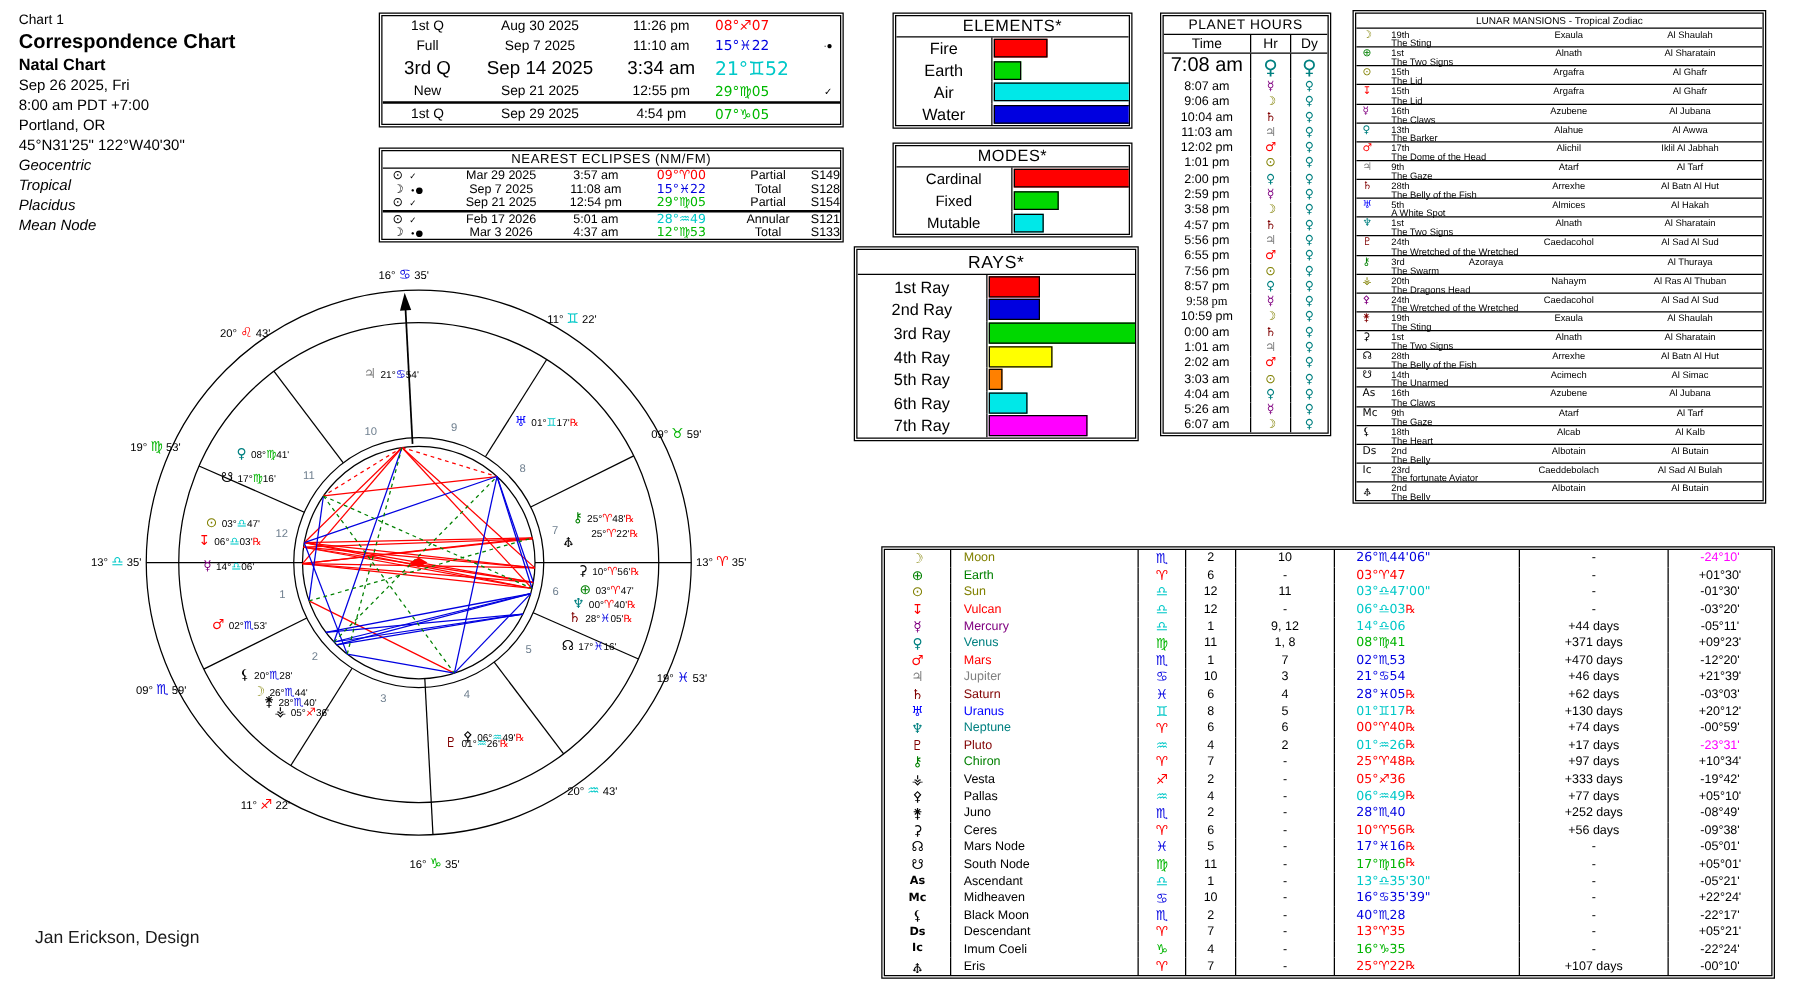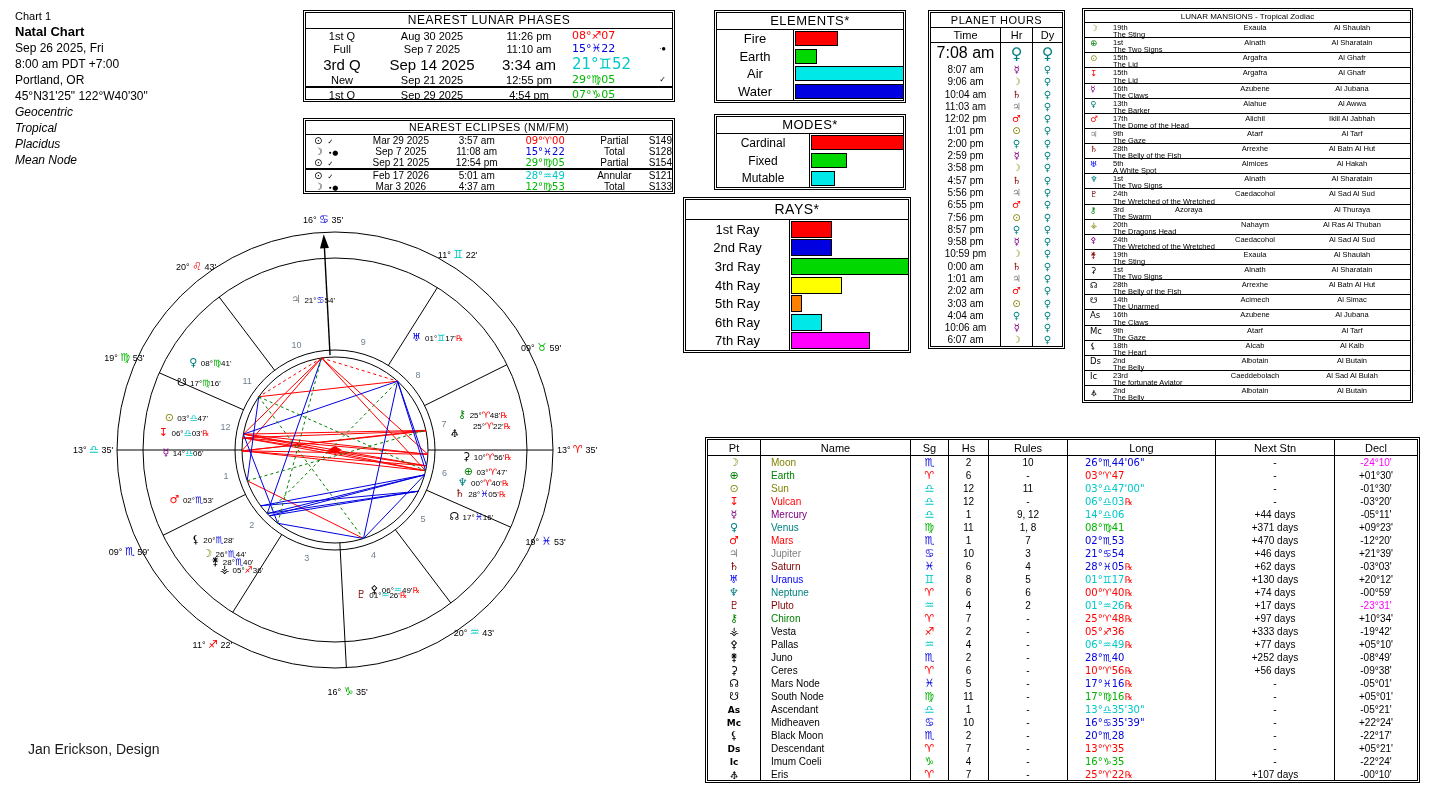--- a/index.html
+++ b/index.html
@@ -29,34 +29,34 @@
   
   .tcell{height:100%;box-sizing:border-box;border-right:1px solid #000;display:flex;align-items:center;justify-content:center;overflow:hidden}
   .tcell:last-child{border-right:none}
   .tl{justify-content:flex-start}
 </style>
 </head>
 <body>
 
 <div id="hdr" class="abs" style="left:15px;top:8px;width:280px">
   <div style="font-size:11px">Chart 1</div>
+  <div style="font-size:16px;font-weight:bold;line-height:20px">Correspondence Chart</div>
   <div style="font-size:13px;font-weight:bold">Natal Chart</div>
   <div style="font-size:12px">Sep 26 2025, Fri</div>
   <div style="font-size:12px">8:00 am  PDT +7:00</div>
   <div style="font-size:12px">Portland, OR</div>
   <div style="font-size:12px">45°N31'25" 122°W40'30"</div>
   <div class="it" style="font-size:12px">Geocentric</div>
   <div class="it" style="font-size:12px">Tropical</div>
   <div class="it" style="font-size:12px">Placidus</div>
   <div class="it" style="font-size:12px">Mean Node</div>
 </div>
 
 <div class="box" style="left:303px;top:10px;width:372px;height:92px">
   <div class="in">
-    <div class="btitle" style="font-size:12px;height:15px;line-height:15px">NEAREST LUNAR PHASES</div>
     <div class="rows" id="phases-rows">
         <div class="frow" style="font-size: 11px;">
           <span style="width: 72px; text-align: center;">1st Q</span>
           <span style="width: 108px; text-align: center;">Aug 30 2025</span>
           <span style="width: 86px; text-align: center;">11:26 pm</span>
           <span class="g" style="width: 80px; text-align: left; color: rgb(255, 0, 0);">08°♐07</span>
           <span style="flex: 1 1 0%; text-align: right; padding-right: 6px; font-size: 8px;"></span>
         </div>
         <div class="frow" style="font-size: 11px;">
           <span style="width: 72px; text-align: center;">Full</span>
@@ -324,21 +324,21 @@
           <span style="width: 70px; text-align: center; border-right: 1px solid rgb(0, 0, 0); height: 100%; display: flex; align-items: center; justify-content: center; box-sizing: border-box;">7:56 pm</span>
           <span class="g" style="width: 32px; text-align: center; border-right: 1px solid rgb(0, 0, 0); height: 100%; display: flex; align-items: center; justify-content: center; box-sizing: border-box; color: rgb(128, 128, 0);">⊙</span>
           <span class="g" style="flex: 1 1 0%; text-align: center; color: rgb(0, 128, 128);">♀</span>
         </div>
         <div class="frow" style="font-size: 10px;">
           <span style="width: 70px; text-align: center; border-right: 1px solid rgb(0, 0, 0); height: 100%; display: flex; align-items: center; justify-content: center; box-sizing: border-box;">8:57 pm</span>
           <span class="g" style="width: 32px; text-align: center; border-right: 1px solid rgb(0, 0, 0); height: 100%; display: flex; align-items: center; justify-content: center; box-sizing: border-box; color: rgb(0, 128, 128);">♀</span>
           <span class="g" style="flex: 1 1 0%; text-align: center; color: rgb(0, 128, 128);">♀</span>
         </div>
         <div class="frow" style="font-size: 10px;">
-          <span style="width: 70px; text-align: right; border-right: 1px solid rgb(0, 0, 0); height: 100%; display: flex; align-items: center; justify-content: center; box-sizing: border-box;">9:58 pm</span>
+          <span style="width: 70px; text-align: right; border-right: 1px solid rgb(0, 0, 0); height: 100%; display: flex; align-items: center; justify-content: center; box-sizing: border-box; font-family: Liberation Serif, serif;">9:58 pm</span>
           <span class="g" style="width: 32px; text-align: center; border-right: 1px solid rgb(0, 0, 0); height: 100%; display: flex; align-items: center; justify-content: center; box-sizing: border-box; color: rgb(128, 0, 128);">☿</span>
           <span class="g" style="flex: 1 1 0%; text-align: center; color: rgb(0, 128, 128);">♀</span>
         </div>
         <div class="frow" style="font-size: 10px;">
           <span style="width: 70px; text-align: center; border-right: 1px solid rgb(0, 0, 0); height: 100%; display: flex; align-items: center; justify-content: center; box-sizing: border-box;">10:59 pm</span>
           <span class="g" style="width: 32px; text-align: center; border-right: 1px solid rgb(0, 0, 0); height: 100%; display: flex; align-items: center; justify-content: center; box-sizing: border-box; color: rgb(128, 128, 0);">☽</span>
           <span class="g" style="flex: 1 1 0%; text-align: center; color: rgb(0, 128, 128);">♀</span>
         </div>
         <div class="frow" style="font-size: 10px;">
           <span style="width: 70px; text-align: center; border-right: 1px solid rgb(0, 0, 0); height: 100%; display: flex; align-items: center; justify-content: center; box-sizing: border-box;">0:00 am</span>
@@ -359,21 +359,21 @@
           <span style="width: 70px; text-align: center; border-right: 1px solid rgb(0, 0, 0); height: 100%; display: flex; align-items: center; justify-content: center; box-sizing: border-box;">3:03 am</span>
           <span class="g" style="width: 32px; text-align: center; border-right: 1px solid rgb(0, 0, 0); height: 100%; display: flex; align-items: center; justify-content: center; box-sizing: border-box; color: rgb(128, 128, 0);">⊙</span>
           <span class="g" style="flex: 1 1 0%; text-align: center; color: rgb(0, 128, 128);">♀</span>
         </div>
         <div class="frow" style="font-size: 10px;">
           <span style="width: 70px; text-align: center; border-right: 1px solid rgb(0, 0, 0); height: 100%; display: flex; align-items: center; justify-content: center; box-sizing: border-box;">4:04 am</span>
           <span class="g" style="width: 32px; text-align: center; border-right: 1px solid rgb(0, 0, 0); height: 100%; display: flex; align-items: center; justify-content: center; box-sizing: border-box; color: rgb(0, 128, 128);">♀</span>
           <span class="g" style="flex: 1 1 0%; text-align: center; color: rgb(0, 128, 128);">♀</span>
         </div>
         <div class="frow" style="font-size: 10px;">
-          <span style="width: 70px; text-align: center; border-right: 1px solid rgb(0, 0, 0); height: 100%; display: flex; align-items: center; justify-content: center; box-sizing: border-box;">10:06 am</span>
+          <span style="width: 70px; text-align: center; border-right: 1px solid rgb(0, 0, 0); height: 100%; display: flex; align-items: center; justify-content: center; box-sizing: border-box;">5:26 am</span>
           <span class="g" style="width: 32px; text-align: center; border-right: 1px solid rgb(0, 0, 0); height: 100%; display: flex; align-items: center; justify-content: center; box-sizing: border-box; color: rgb(128, 0, 128);">☿</span>
           <span class="g" style="flex: 1 1 0%; text-align: center; color: rgb(0, 128, 128);">♀</span>
         </div>
         <div class="frow" style="font-size: 10px;">
           <span style="width: 70px; text-align: center; border-right: 1px solid rgb(0, 0, 0); height: 100%; display: flex; align-items: center; justify-content: center; box-sizing: border-box;">6:07 am</span>
           <span class="g" style="width: 32px; text-align: center; border-right: 1px solid rgb(0, 0, 0); height: 100%; display: flex; align-items: center; justify-content: center; box-sizing: border-box; color: rgb(128, 128, 0);">☽</span>
           <span class="g" style="flex: 1 1 0%; text-align: center; color: rgb(0, 128, 128);">♀</span>
         </div>
       </div>
   </div>
@@ -666,30 +666,20 @@
       <text x="461.8312609942194" y="320.16018050786556" text-anchor="middle" font-size="8" font-family="Liberation Sans, sans-serif"><tspan fill="#000000" font-size="11" font-family="DejaVu Sans, sans-serif">⚳ </tspan><tspan>10°</tspan><tspan fill="#FF0000" font-size="9" font-family="DejaVu Sans, sans-serif">♈</tspan><tspan>56'</tspan><tspan fill="#FF0000" font-family="DejaVu Sans, sans-serif">℞</tspan></text>
       <text x="446.2659374182829" y="380.34682100527544" text-anchor="middle" font-size="8" font-family="Liberation Sans, sans-serif"><tspan fill="#000000" font-size="11" font-family="DejaVu Sans, sans-serif">☊ </tspan><tspan>17°</tspan><tspan fill="#0000E0" font-size="9" font-family="DejaVu Sans, sans-serif">♓</tspan><tspan>16'</tspan></text>
       <text x="173.73406258171704" y="245.65317899472467" text-anchor="middle" font-size="8" font-family="Liberation Sans, sans-serif"><tspan fill="#000000" font-size="11" font-family="DejaVu Sans, sans-serif">☋ </tspan><tspan>17°</tspan><tspan fill="#00B400" font-size="9" font-family="DejaVu Sans, sans-serif">♍</tspan><tspan>16'</tspan></text>
       <text x="187.81375718618298" y="403.4130635862039" text-anchor="middle" font-size="8" font-family="Liberation Sans, sans-serif"><tspan fill="#000000" font-size="11" font-family="DejaVu Sans, sans-serif">⚸ </tspan><tspan>20°</tspan><tspan fill="#0000E0" font-size="9" font-family="DejaVu Sans, sans-serif">♏</tspan><tspan>28'</tspan></text>
       <text x="460.128627770461" y="289.2219613138849" text-anchor="middle" font-size="8" font-family="Liberation Sans, sans-serif"><tspan fill="#000000" font-size="11" font-family="DejaVu Sans, sans-serif" rotate="180">♆ </tspan><tspan>25°</tspan><tspan fill="#FF0000" font-size="9" font-family="DejaVu Sans, sans-serif">♈</tspan><tspan>22'</tspan><tspan fill="#FF0000" font-family="DejaVu Sans, sans-serif">℞</tspan></text>
     </svg>
 </div>
 
 <div class="box" style="left:705px;top:437px;width:715px;height:346px">
   <div class="in">
-    <div id="ptable-head" style="display:flex;flex:0 0 auto;height:15px;border-bottom:1px solid #000;font-size:11px">
-        <div class="tcell" style="width: 53px; flex: 0 0 auto;">Pt</div>
-        <div class="tcell" style="width: 150px; flex: 0 0 auto;">Name</div>
-        <div class="tcell" style="width: 38px; flex: 0 0 auto;">Sg</div>
-        <div class="tcell" style="width: 40px; flex: 0 0 auto;">Hs</div>
-        <div class="tcell" style="width: 79px; flex: 0 0 auto;">Rules</div>
-        <div class="tcell" style="width: 148px; flex: 0 0 auto;">Long</div>
-        <div class="tcell" style="width: 119px; flex: 0 0 auto;">Next Stn</div>
-        <div class="tcell" style="width: 84px; flex: 1 1 0%;">Decl</div>
-      </div>
     <div class="rows" id="ptable-rows">
         <div class="frow" style="font-size: 10px;">
           <div class="tcell" style="width: 53px; flex: 0 0 auto;">
             <span class="g" style="color: rgb(128, 128, 0); font-size: 11px;">☽</span>
           </div>
           <div class="tcell tl" style="width: 150px; flex: 0 0 auto; padding-left: 10px;">
             <span style="color: rgb(128, 128, 0);">Moon</span>
           </div>
           <div class="tcell" style="width: 38px; flex: 0 0 auto;">
             <span class="g" style="color: rgb(0, 0, 224); font-size: 11px;">♏</span>
@@ -1078,21 +1068,21 @@
           </div>
           <div class="tcell tl" style="width: 150px; flex: 0 0 auto; padding-left: 10px;">
             <span style="color: rgb(0, 0, 0);">Black Moon</span>
           </div>
           <div class="tcell" style="width: 38px; flex: 0 0 auto;">
             <span class="g" style="color: rgb(0, 0, 224); font-size: 11px;">♏</span>
           </div>
           <div class="tcell" style="width: 40px; flex: 0 0 auto;">2</div>
           <div class="tcell" style="width: 79px; flex: 0 0 auto;">-</div>
           <div class="tcell tl" style="width: 148px; flex: 0 0 auto; padding-left: 17px;">
-            <span class="g" style="color: rgb(0, 0, 224);">20°♏28</span>
+            <span class="g" style="color: rgb(0, 0, 224);">40°♏28</span>
           </div>
           <div class="tcell" style="width: 119px; flex: 0 0 auto;">-</div>
           <div class="tcell" style="width: 84px; flex: 1 1 0%; color: rgb(0, 0, 0); text-align: center;">-22°17'</div>
         </div>
         <div class="frow" style="font-size: 10px;">
           <div class="tcell" style="width: 53px; flex: 0 0 auto;">
             <span class="g" style="color: rgb(0, 0, 0); font-size: 9px; font-weight: bold;">Ds</span>
           </div>
           <div class="tcell tl" style="width: 150px; flex: 0 0 auto; padding-left: 10px;">
             <span style="color: rgb(0, 0, 0);">Descendant</span>

